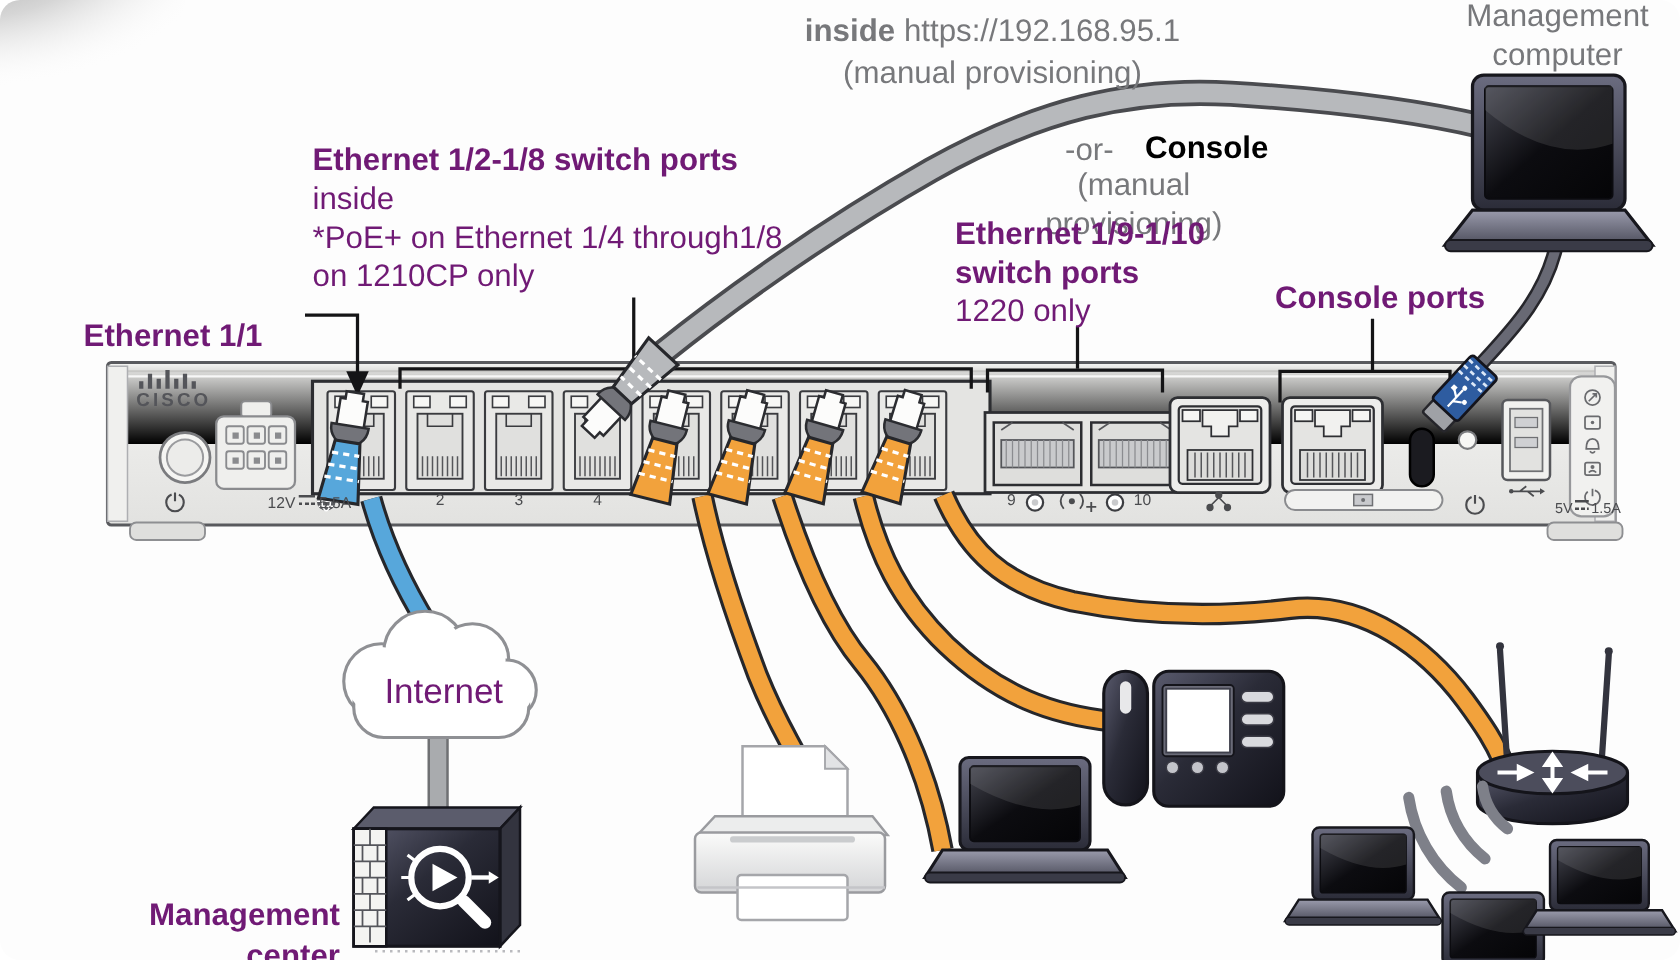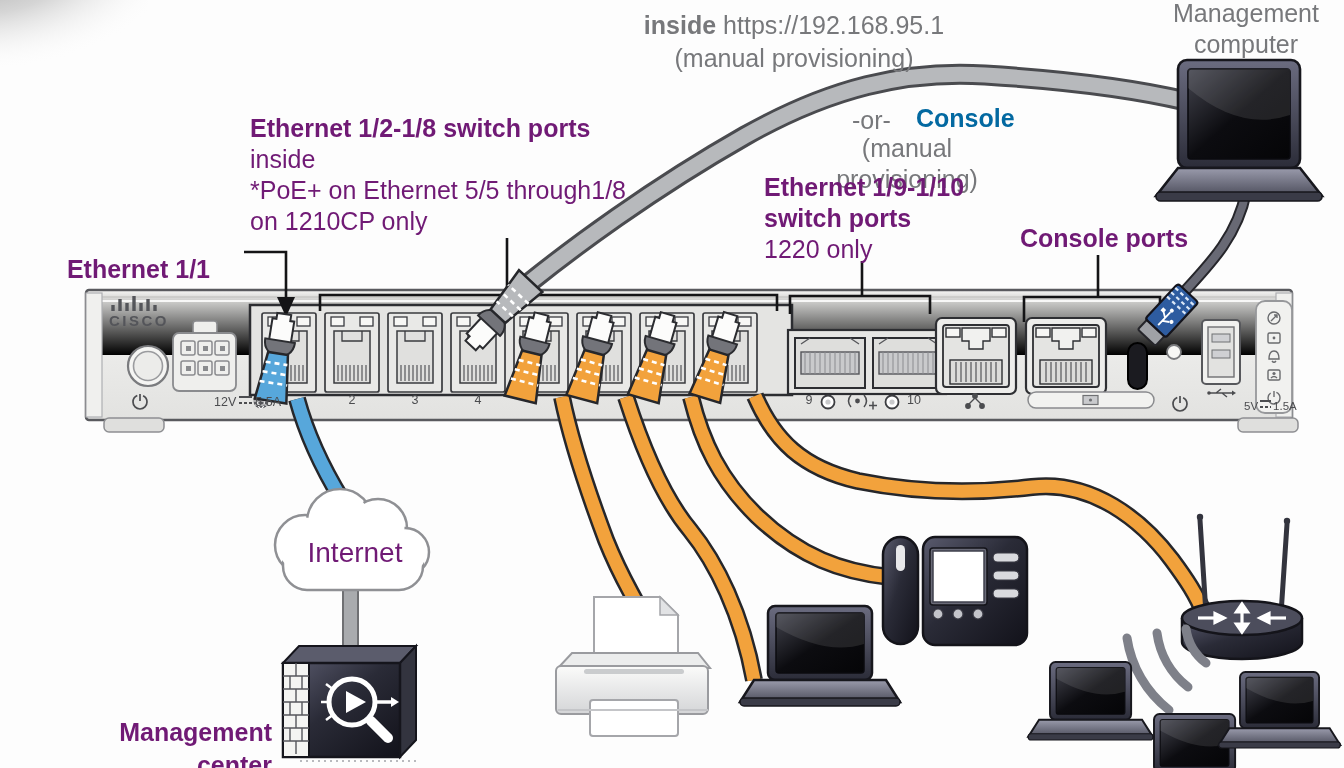--- a/index.html
+++ b/index.html
@@ -1,17 +1,17 @@
 <!DOCTYPE html>
 <html><head>
 <meta charset="utf-8">
 <style>
   html,body{margin:0;padding:0;background:#fff;}
   #stage{position:relative;width:1344px;height:768px;background:#fdfdfd;overflow:hidden;
-         font-family:"Liberation Sans",sans-serif;}
+         font-family:"Liberation Sans",sans-serif;border-radius:16px;}
   #scene{position:absolute;left:0;top:0;}
   .lbl{position:absolute;color:#701a75;font-size:25px;line-height:31px;white-space:nowrap;}
   .lbl.gray{color:#77787b;text-align:center;}
   .lbl.center{text-align:center;white-space:normal;}
   .lbl.right{text-align:right;margin-top:40px;}
   .lbl b{font-weight:bold;}
   .pnum{position:absolute;width:22px;text-align:center;font-size:12.5px;color:#4b4c4f;}
   .tiny{position:absolute;font-size:12.5px;color:#4b4c4f;white-space:nowrap;margin-left:44px;}
   .brand{position:absolute;left:109px;top:312px;font-size:15px;font-weight:bold;
          letter-spacing:2.5px;color:#54555a;}
@@ -418,27 +418,27 @@
 
 <div class="lbl gray center" style="left:638px;top:10px;width:312px">
   <b style="margin-right:7px">inside</b><span>https://192.168.95.1</span>
 </div>
 <div class="lbl gray center" style="left:638px;top:43px;width:312px">(manual provisioning)</div>
 
 <div class="lbl gray center" style="left:1152px;top:-2px;width:188px">Management</div>
 <div class="lbl gray center" style="left:1152px;top:29px;width:188px">computer</div>
 
 <div class="lbl gray" style="left:852px;top:105px">-or-</div>
-<div class="lbl" style="left:916px;top:103px;color:#0369a1;font-weight:bold">Console</div>
+<div class="lbl" style="left:916px;top:103px;color:#000000;font-weight:bold">Console</div>
 <div class="lbl gray center" style="left:812px;top:133px;width:190px">(manual provisioning)</div>
 
 <div class="lbl" style="left:250px;top:113px">
   <div style="font-weight:bold">Ethernet 1/2-1/8 switch ports</div>
   <div>inside</div>
-  <div>*PoE+ on Ethernet 5/5 through1/8</div>
+  <div>*PoE+ on Ethernet 1/4 through1/8</div>
   <div>on 1210CP only</div>
 </div>
 
 <div class="lbl right" style="left:58px;top:214px;width:152px">
   <div style="font-weight:bold">Ethernet 1/1</div>
 </div>
 
 <div class="lbl" style="left:764px;top:172px">
   <div style="font-weight:bold">Ethernet 1/9-1/10</div>
   <div style="font-weight:bold">switch ports</div>

